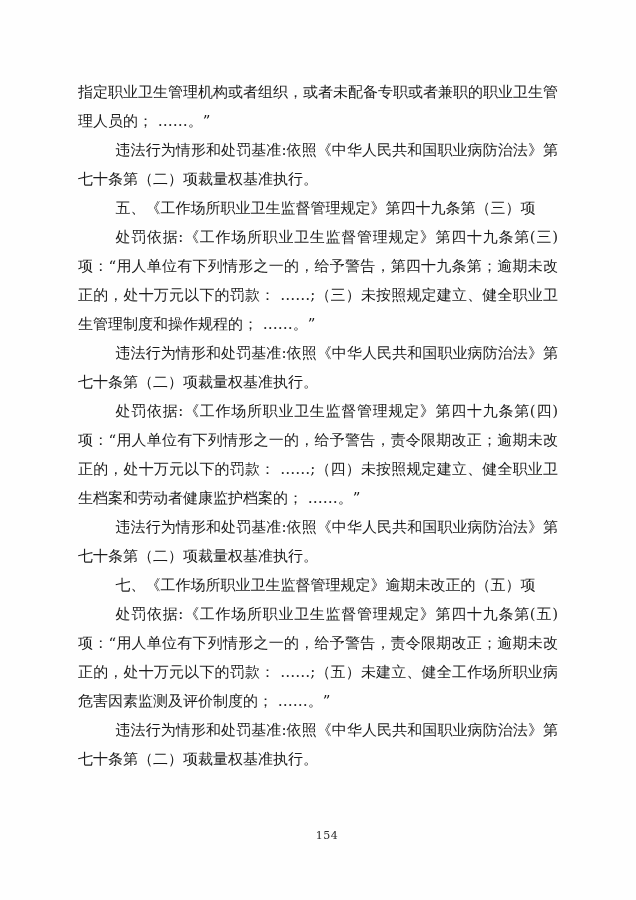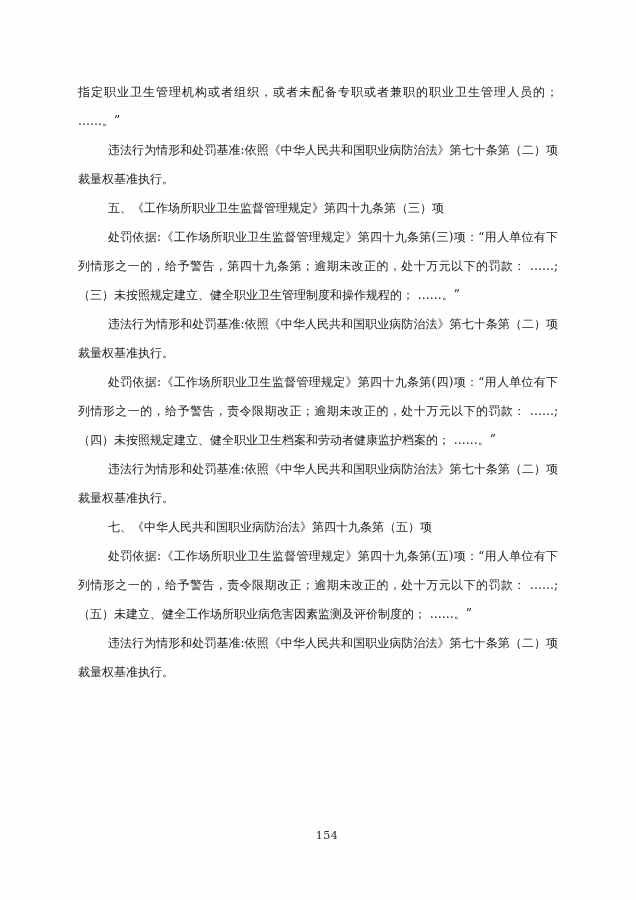--- a/index.html
+++ b/index.html
@@ -17,21 +17,21 @@
     color: #1c1c1c;
   }
   .content {
     position: absolute;
     left: 78px;
     top: 78px;
     width: 480px;
   }
   .content p {
     margin: 0;
-    font-size: 12px;
+    font-size: 15px;
     line-height: 29px;
     text-align: justify;
     text-justify: inter-character;
     word-break: break-all;
     letter-spacing: 0px;
   }
   .content p.indent {
     text-indent: 2.5em;
   }
   .content p.heading {
@@ -55,18 +55,18 @@
 
 <div class="page">
   <div class="content">
     <p>指定职业卫生管理机构或者组织，或者未配备专职或者兼职的职业卫生管理人员的； ……。”</p>
     <p class="indent">违法行为情形和处罚基准:依照《中华人民共和国职业病防治法》第七十条第（二）项裁量权基准执行。</p>
     <p class="heading">五、《工作场所职业卫生监督管理规定》第四十九条第（三）项</p>
     <p class="indent">处罚依据:《工作场所职业卫生监督管理规定》第四十九条第(三)项：“用人单位有下列情形之一的，给予警告，第四十九条第；逾期未改正的，处十万元以下的罚款： ……;（三）未按照规定建立、健全职业卫生管理制度和操作规程的； ……。”</p>
     <p class="indent">违法行为情形和处罚基准:依照《中华人民共和国职业病防治法》第七十条第（二）项裁量权基准执行。</p>
     <p class="indent">处罚依据:《工作场所职业卫生监督管理规定》第四十九条第(四)项：“用人单位有下列情形之一的，给予警告，责令限期改正；逾期未改正的，处十万元以下的罚款： ……;（四）未按照规定建立、健全职业卫生档案和劳动者健康监护档案的； ……。”</p>
     <p class="indent">违法行为情形和处罚基准:依照《中华人民共和国职业病防治法》第七十条第（二）项裁量权基准执行。</p>
-    <p class="heading">七、《中华人民共和国职业病防治法》第四十九条第（五）项</p>
+    <p class="heading">七、《工作场所职业卫生监督管理规定》逾期未改正的（五）项</p>
     <p class="indent">处罚依据:《工作场所职业卫生监督管理规定》第四十九条第(五)项：“用人单位有下列情形之一的，给予警告，责令限期改正；逾期未改正的，处十万元以下的罚款： ……;（五）未建立、健全工作场所职业病危害因素监测及评价制度的； ……。”</p>
     <p class="indent">违法行为情形和处罚基准:依照《中华人民共和国职业病防治法》第七十条第（二）项裁量权基准执行。</p>
   </div>
   <div class="pagenum">154</div>
 </div>
 
 </body></html>

